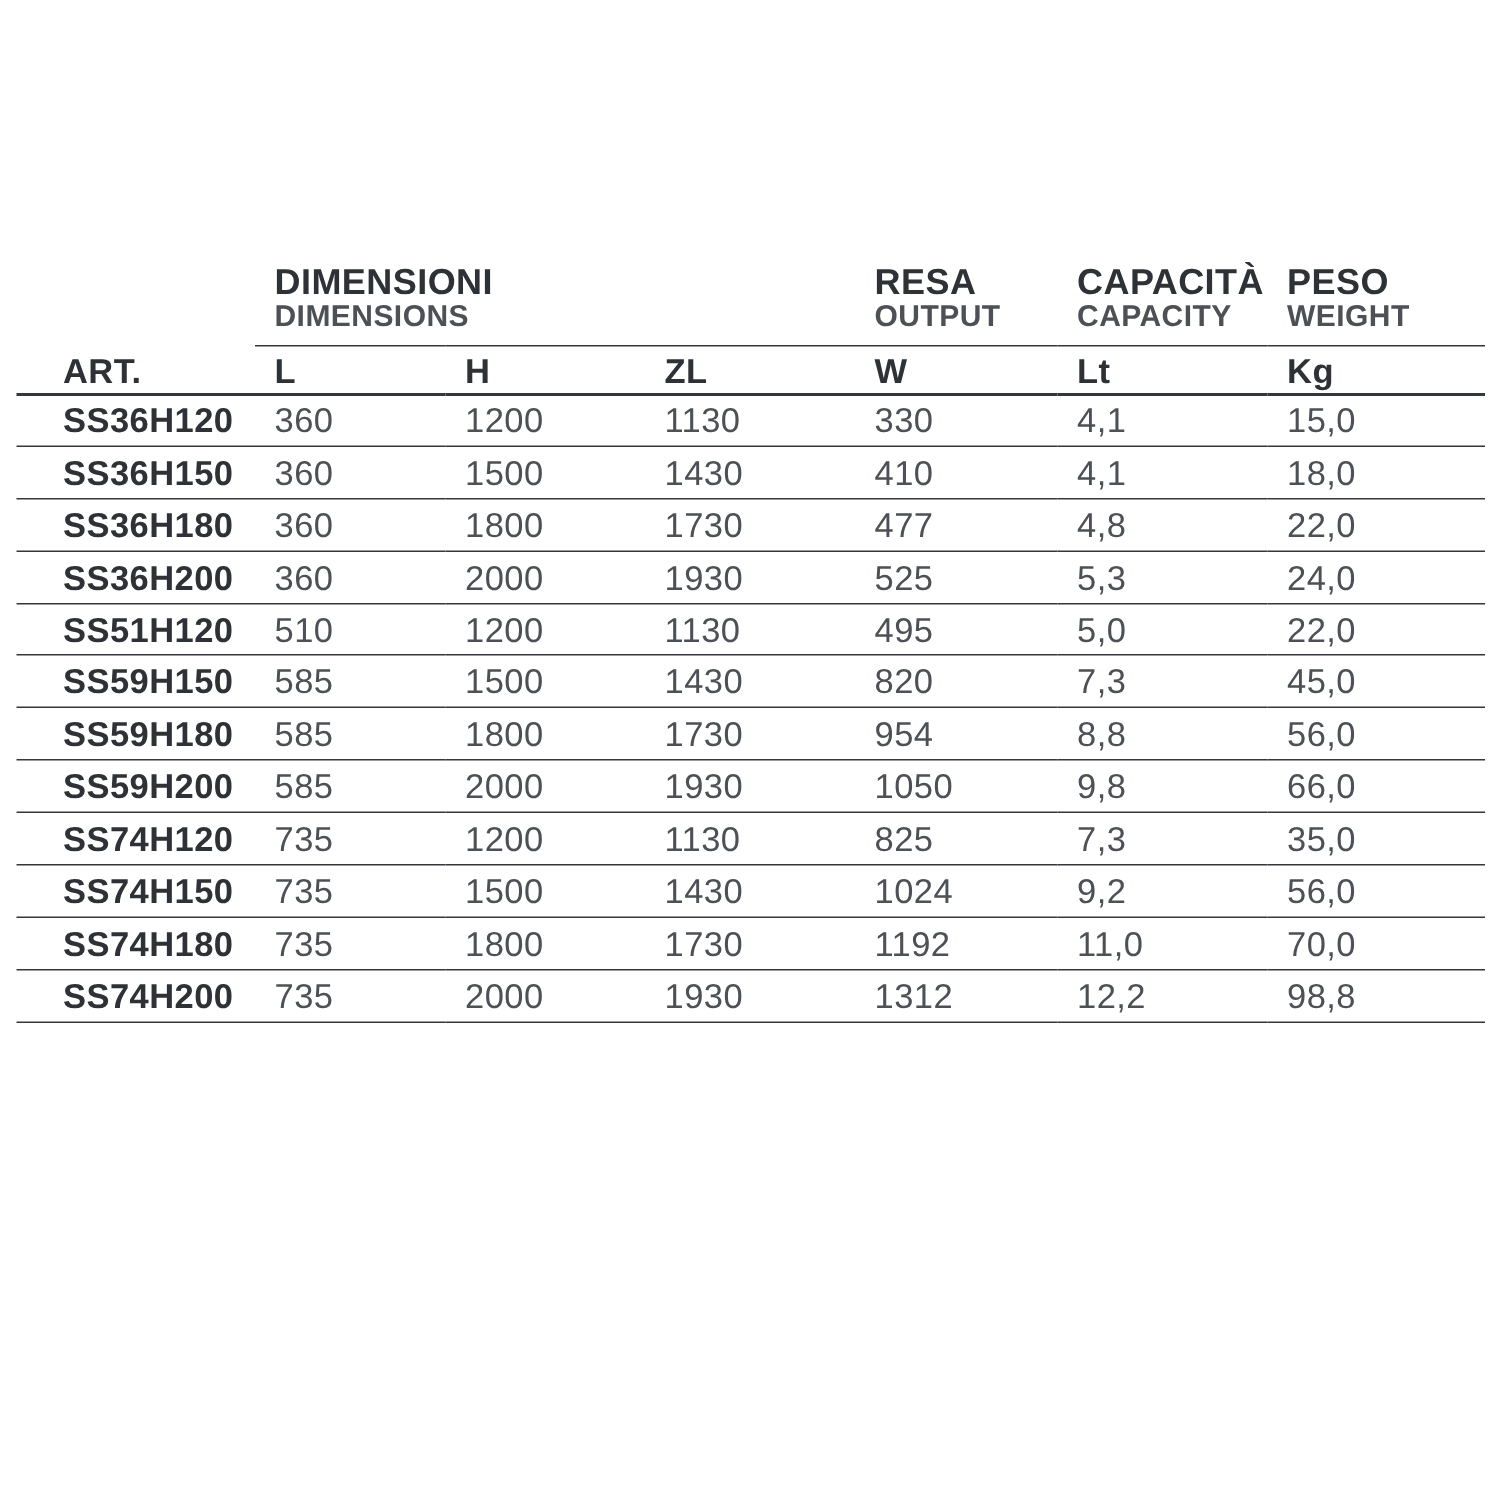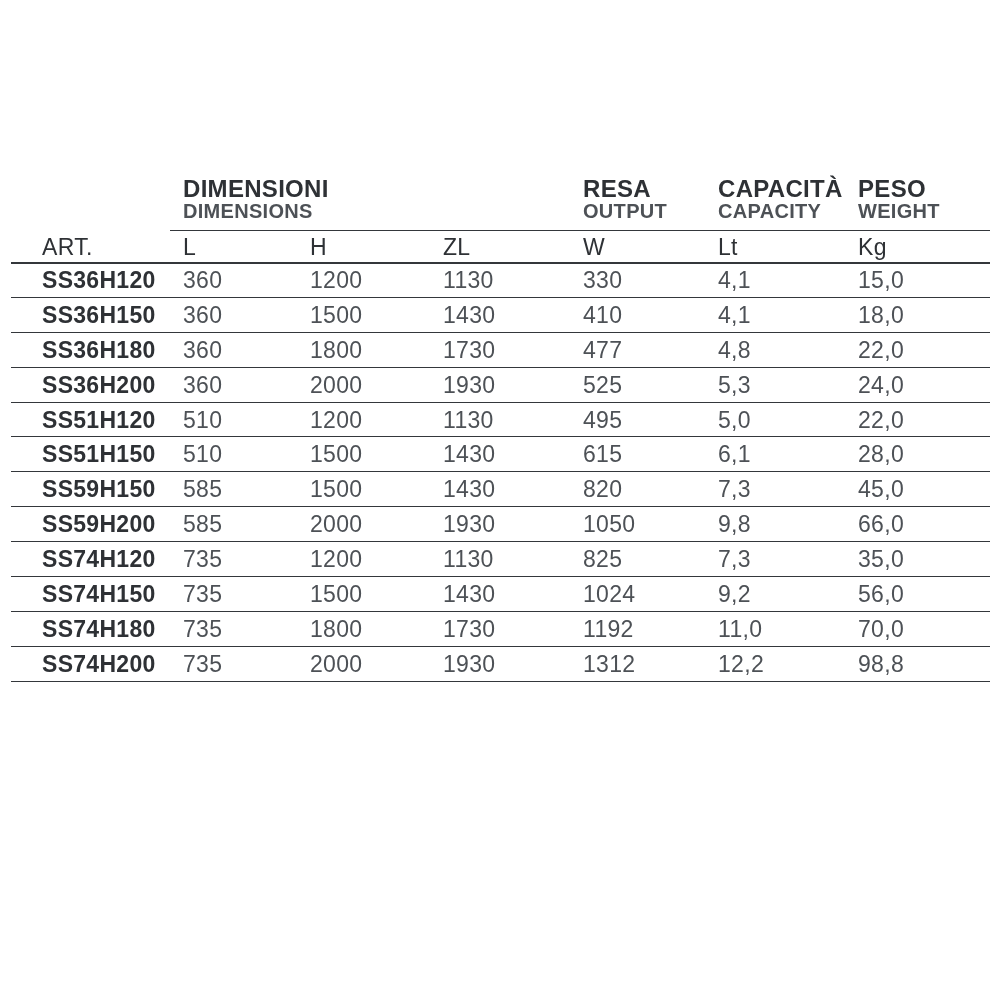--- a/index.html
+++ b/index.html
@@ -61,21 +61,21 @@
   .grp-en{
     font-weight:bold;
     font-size:20px;
     line-height:23px;
     color:var(--text-light);
   }
 
   
   tr.sub-row th{
     height:32px;
-    font-weight:normal;
+    font-weight:bold;
     font-size:23px;
     color:var(--text-bold);
     vertical-align:middle;
     border-bottom:2px solid var(--line);
     padding-top:2px;
   }
 
   
   tbody td{
     height:34.9px;
@@ -179,43 +179,43 @@
   <tr>
     <td class="art">SS51H120</td>
     <td>510</td>
     <td>1200</td>
     <td>1130</td>
     <td>495</td>
     <td>5,0</td>
     <td>22,0</td>
   </tr>
 
-  <tr>
-    <td class="art">SS51H150</td>
-    <td>510</td>
-    <td>1500</td>
-    <td>1430</td>
-    <td>615</td>
-    <td>6,1</td>
-    <td>28,0</td>
-  </tr>
 
 
 
 
   <tr>
     <td class="art">SS59H150</td>
     <td>585</td>
     <td>1500</td>
     <td>1430</td>
     <td>820</td>
     <td>7,3</td>
     <td>45,0</td>
   </tr>
 
+  <tr>
+    <td class="art">SS59H180</td>
+    <td>585</td>
+    <td>1800</td>
+    <td>1730</td>
+    <td>954</td>
+    <td>8,8</td>
+    <td>56,0</td>
+  </tr>
 
   <tr>
     <td class="art">SS59H200</td>
     <td>585</td>
     <td>2000</td>
     <td>1930</td>
     <td>1050</td>
     <td>9,8</td>
     <td>66,0</td>
   </tr>

